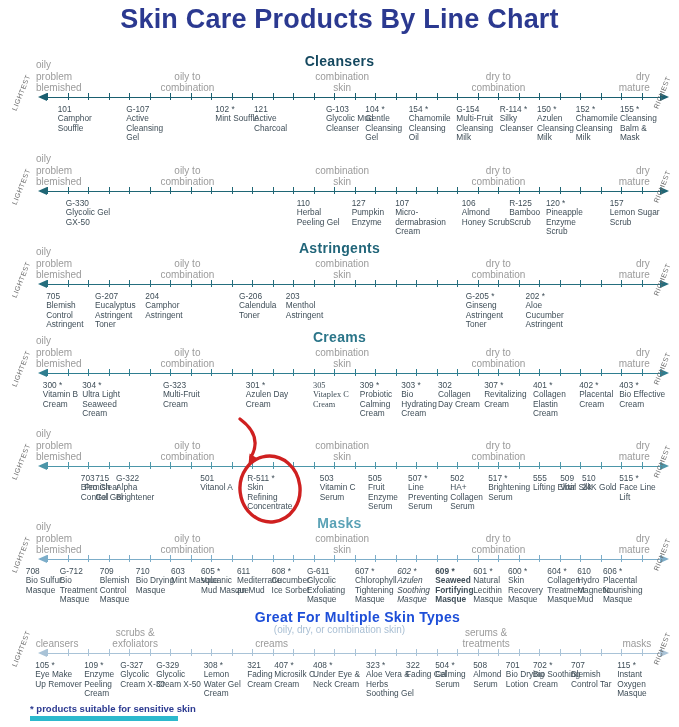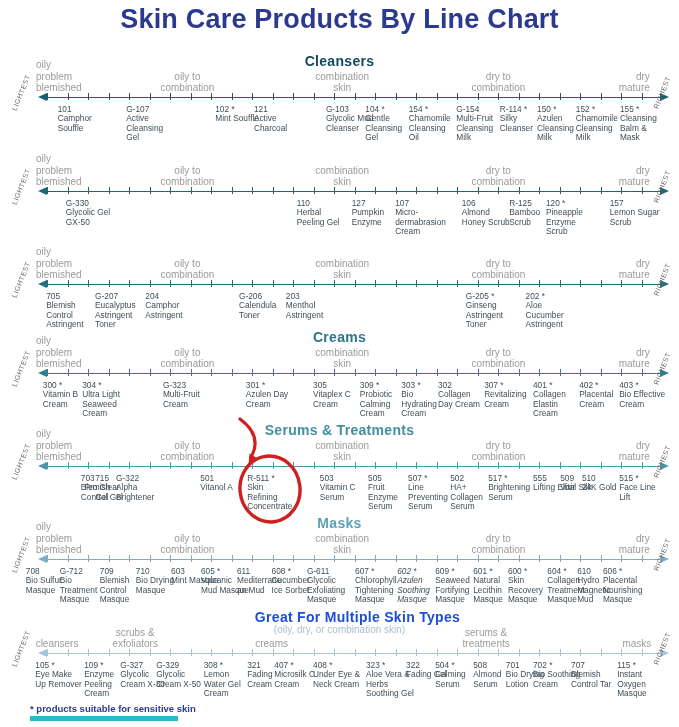--- a/index.html
+++ b/index.html
@@ -178,20 +178,21 @@
         <div class="prod" style="left: 80.4%;">
           <div class="prod-code">120 *</div>
           <div class="prod-name">Pineapple Enzyme Scrub</div>
         </div>
         <div class="prod" style="left: 89.8%; width: 52px;">
           <div class="prod-code">157</div>
           <div class="prod-name">Lemon Sugar Scrub</div>
         </div>
       </div>
       <div class="section" style="top: 240px; --ax: #256e7e;">
+        <div class="sec-title" style="color: rgb(33, 101, 121);">Astringents</div>
         <div class="cat" style="left: 5.3%;">
           <div>oily</div>
           <div>problem</div>
           <div>blemished</div>
         </div>
         <div class="cat center" style="left: 27.6%;">
           <div>oily to</div>
           <div>combination</div>
         </div>
         <div class="cat center" style="left: 50.4%;">
@@ -283,21 +284,21 @@
           <div class="prod-name">Ultra Light Seaweed Cream</div>
         </div>
         <div class="prod" style="left: 24%;">
           <div class="prod-code">G-323</div>
           <div class="prod-name">Multi-Fruit Cream</div>
         </div>
         <div class="prod" style="left: 36.2%;">
           <div class="prod-code">301 *</div>
           <div class="prod-name">Azulen Day Cream</div>
         </div>
-        <div class="prod" style="left: 46.1%;">
+        <div class="prod" style="left: 46.1%; font-family: Liberation Serif, serif;">
           <div class="prod-code">305</div>
           <div class="prod-name">Vitaplex C Cream</div>
         </div>
         <div class="prod" style="left: 53%;">
           <div class="prod-code">309 *</div>
           <div class="prod-name">Probiotic Calming Cream</div>
         </div>
         <div class="prod" style="left: 59.1%;">
           <div class="prod-code">303 *</div>
           <div class="prod-name">Bio Hydrating Cream</div>
@@ -317,21 +318,20 @@
         <div class="prod" style="left: 85.3%;">
           <div class="prod-code">402 *</div>
           <div class="prod-name">Placental Cream</div>
         </div>
         <div class="prod" style="left: 91.2%;">
           <div class="prod-code">403 *</div>
           <div class="prod-name">Bio Effective Cream</div>
         </div>
       </div>
       <div class="section" style="top: 422px; --ax: #4c96a9;">
-        <div class="sec-title" style="color: rgb(66, 144, 159);">Serums &amp; Treatments</div>
         <div class="cat" style="left: 5.3%;">
           <div>oily</div>
           <div>problem</div>
           <div>blemished</div>
         </div>
         <div class="cat center" style="left: 27.6%;">
           <div>oily to</div>
           <div>combination</div>
         </div>
         <div class="cat center" style="left: 50.4%;">
@@ -479,21 +479,21 @@
           <div class="prod-name">Glycolic Exfoliating Masque</div>
         </div>
         <div class="prod" style="left: 52.3%;">
           <div class="prod-code">607 *</div>
           <div class="prod-name">Chlorophyll Tightening Masque</div>
         </div>
         <div class="prod" style="left: 58.5%; font-style: italic;">
           <div class="prod-code">602 *</div>
           <div class="prod-name">Azulen Soothing Masque</div>
         </div>
-        <div class="prod" style="left: 64.1%;">
+        <div class="prod" style="left: 64.1%; font-weight: bold;">
           <div class="prod-code">609 *</div>
           <div class="prod-name">Seaweed Fortifying Masque</div>
         </div>
         <div class="prod" style="left: 69.7%;">
           <div class="prod-code">601 *</div>
           <div class="prod-name">Natural Lecithin Masque</div>
         </div>
         <div class="prod" style="left: 74.8%;">
           <div class="prod-code">600 *</div>
           <div class="prod-name">Skin Recovery Masque</div>

